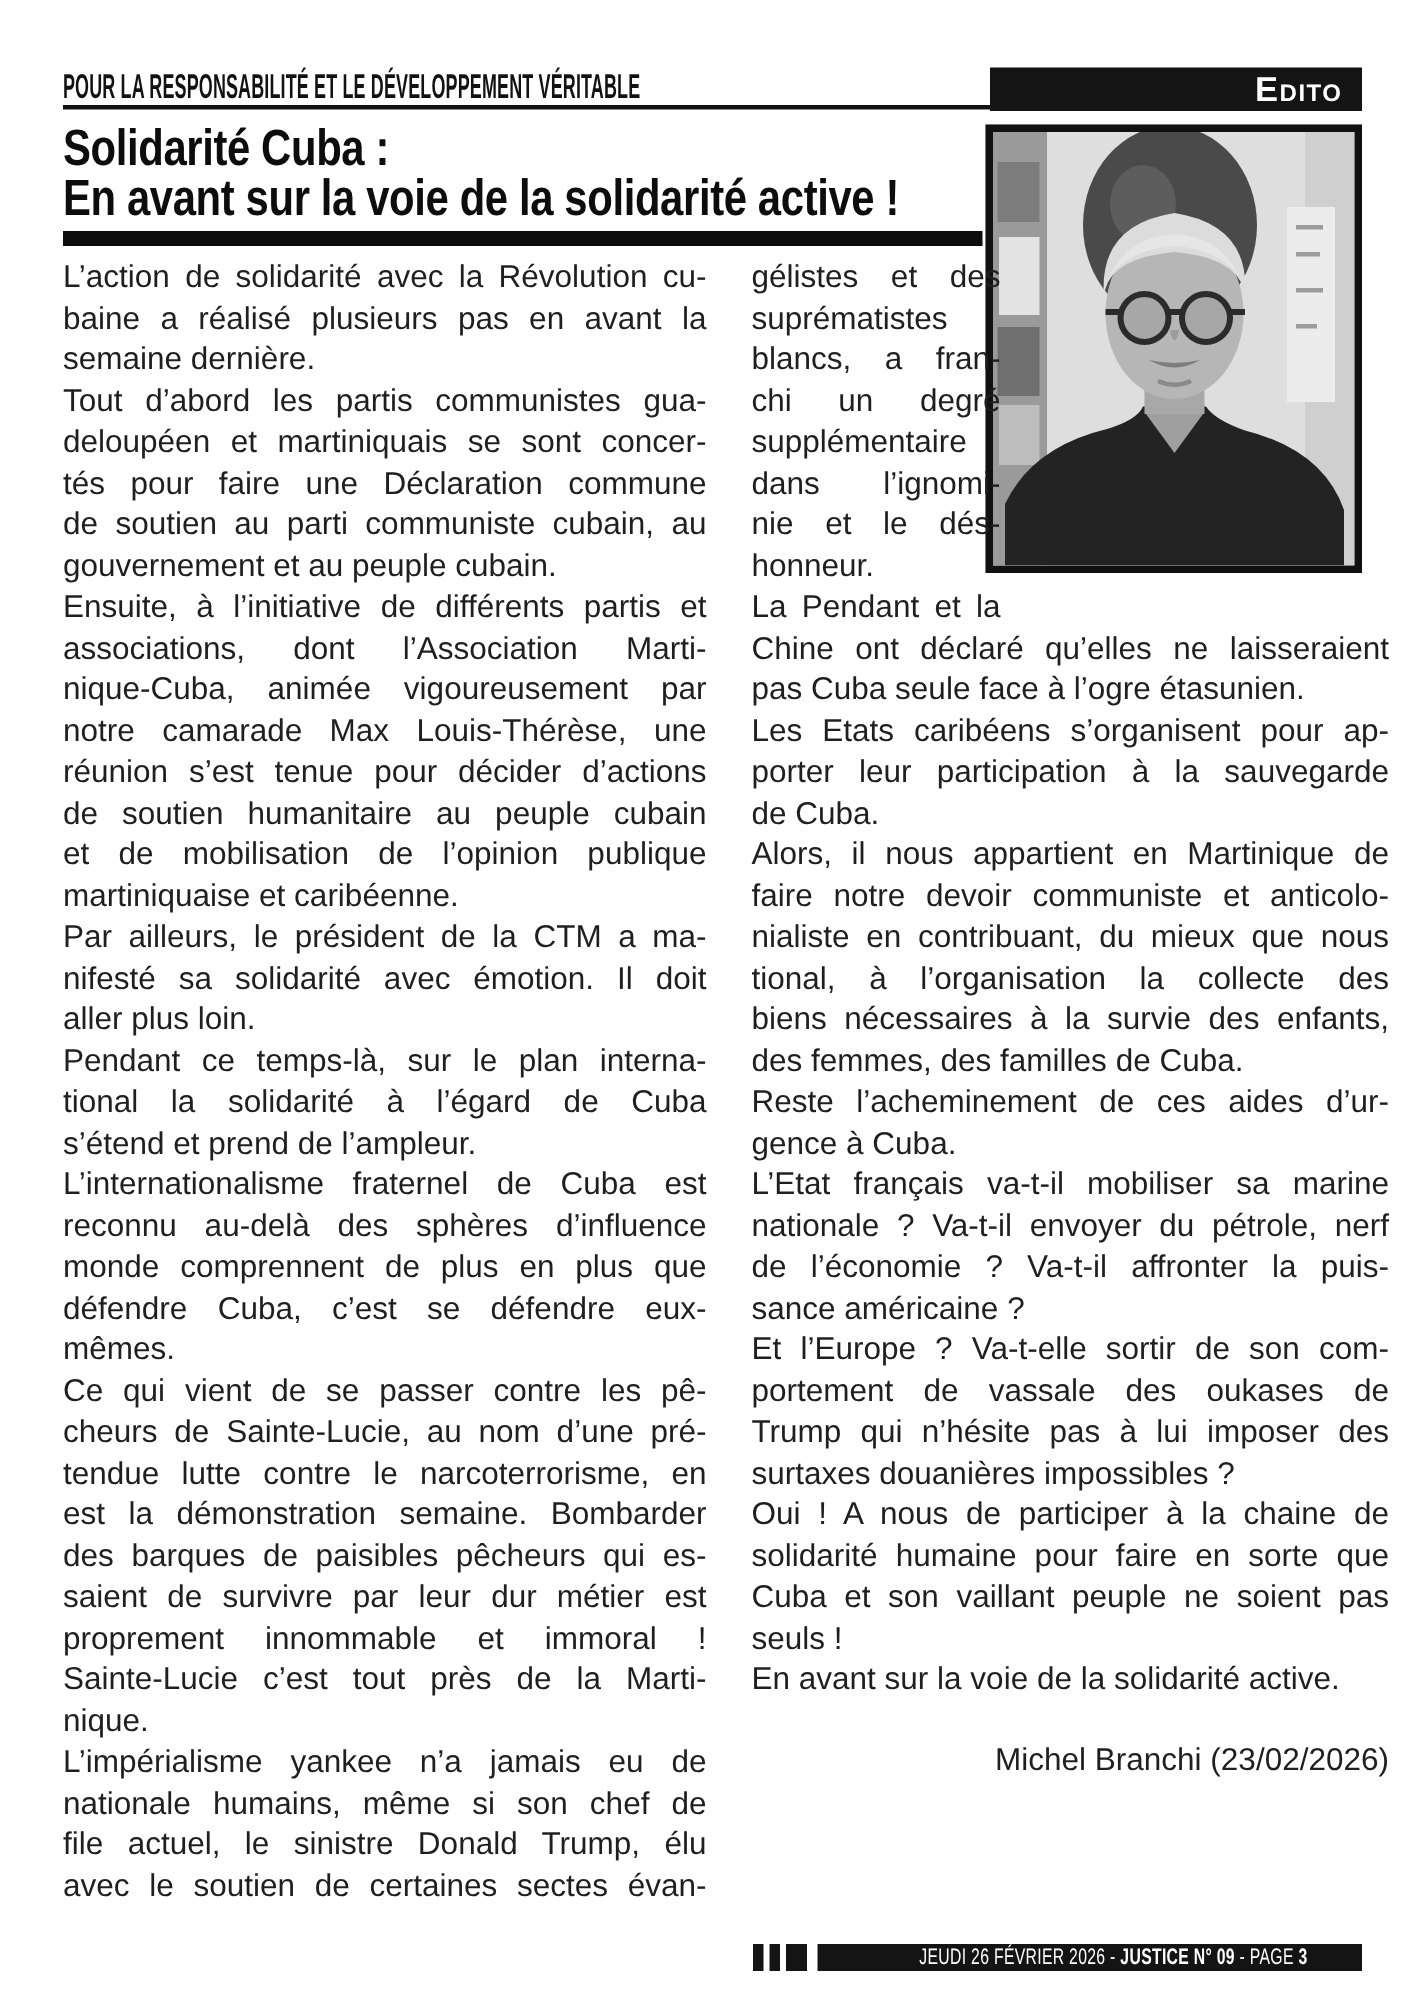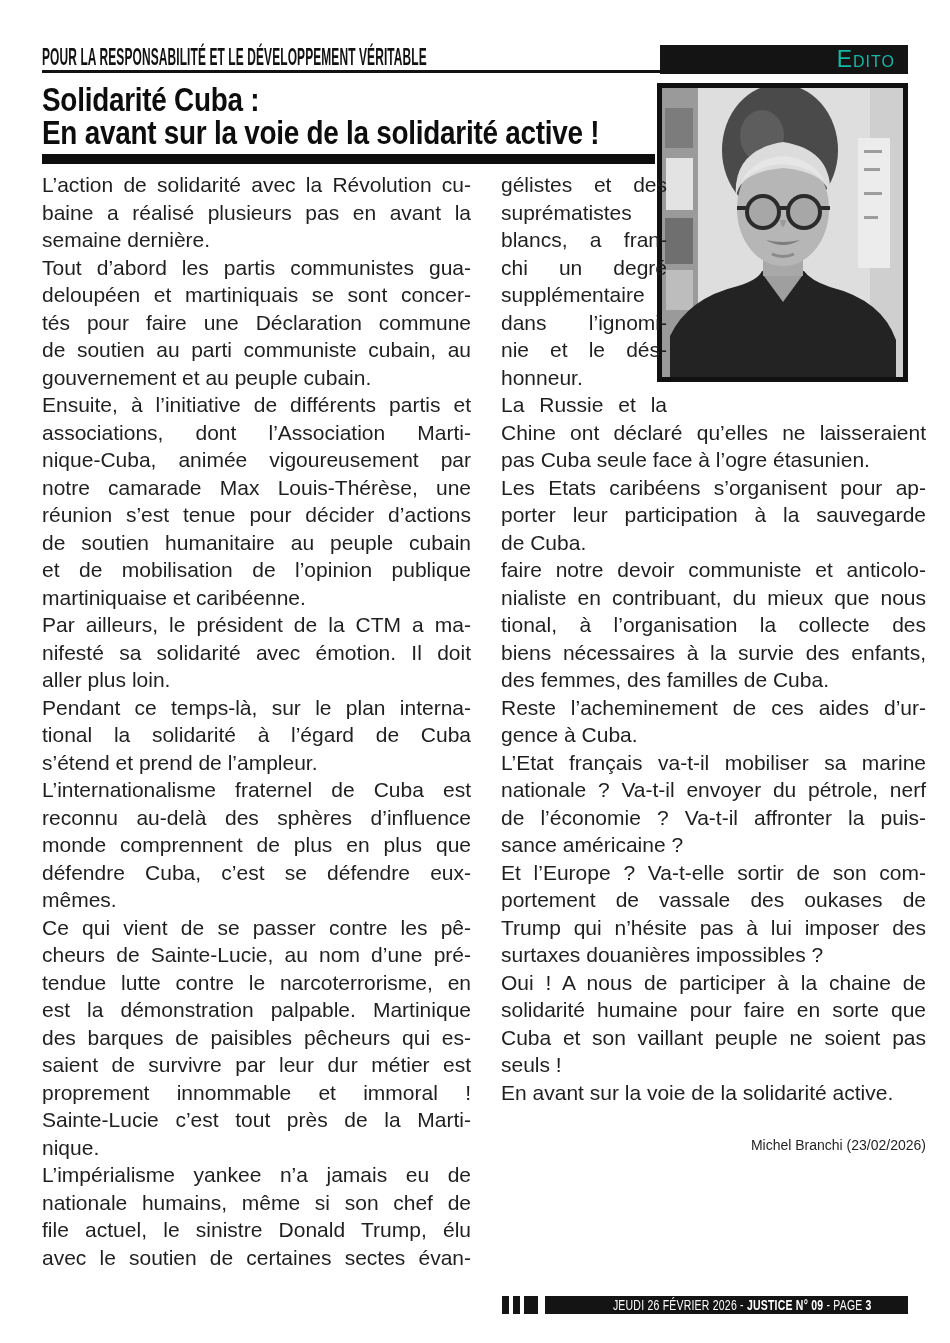--- a/index.html
+++ b/index.html
@@ -25,21 +25,21 @@
     position:absolute; left:42px; top:70px;
     width:620px; height:3px; background:#121212;
   }
   .edito-box {
     position:absolute; left:660px; top:45px;
     width:248px; height:29px; background:#141414;
     display:flex; align-items:center; justify-content:flex-end;
     padding-right:13px;
   }
   .edito-text {
-    color:#14b8a6; font-weight:400; font-size:23px;
+    color:#ffffff; font-weight:700; font-size:23px;
     font-variant:small-caps; letter-spacing:1px; line-height:29px;
   }
 
   
   .headline { position:absolute; left:42px; top:83px; width:615px; }
   .hl-row { height:33px; }
   .hl-line {
     display:inline-block; white-space:nowrap;
     font-size:34px; font-weight:700; letter-spacing:-0.3px;
     color:#0d0d0d; line-height:33px;
@@ -63,21 +63,21 @@
   .col-left  { left:42px;  width:429px; }
   .col-right { left:501px; width:425px; }
   .photo-spacer { float:right; width:259px; height:240px; }
   .line {
     font-size:21px; line-height:27.5px; color:#1f1f1f;
     text-align:justify; text-align-last:justify; -moz-text-align-last:justify;
   }
   .line.para-end { text-align-last:left; -moz-text-align-last:left; }
   .signature {
     margin-top:26px; text-align:right;
-    font-size:14px; line-height:27.5px; color:#1f1f1f;
+    font-size:21px; line-height:27.5px; color:#1f1f1f;
   }
 
   
   .footer-block { position:absolute; top:1296px; height:18px; background:#141414; }
   .fb-1 { left:502px; width:7px; }
   .fb-2 { left:513px; width:7px; }
   .fb-3 { left:524px; width:14px; }
   .footer-bar {
     position:absolute; left:545px; top:1296px;
     width:363px; height:18px; background:#141414;
@@ -175,47 +175,48 @@
       <div class="line">tional la solidarité à l’égard de Cuba</div>
       <div class="line para-end">s’étend et prend de l’ampleur.</div>
       <div class="line">L’internationalisme fraternel de Cuba est</div>
       <div class="line">reconnu au-delà des sphères d’influence</div>
       <div class="line">monde comprennent de plus en plus que</div>
       <div class="line">défendre Cuba, c’est se défendre eux-</div>
       <div class="line para-end">mêmes.</div>
       <div class="line">Ce qui vient de se passer contre les pê-</div>
       <div class="line">cheurs de Sainte-Lucie, au nom d’une pré-</div>
       <div class="line">tendue lutte contre le narcoterrorisme, en</div>
-      <div class="line">est la démonstration palpable. Martinique</div>
+      <div class="line">est la démonstration semaine. Bombarder</div>
       <div class="line">des barques de paisibles pêcheurs qui es-</div>
       <div class="line">saient de survivre par leur dur métier est</div>
       <div class="line">proprement innommable et immoral !</div>
       <div class="line">Sainte-Lucie c’est tout près de la Marti-</div>
       <div class="line para-end">nique.</div>
       <div class="line">L’impérialisme yankee n’a jamais eu de</div>
       <div class="line">nationale humains, même si son chef de</div>
       <div class="line">file actuel, le sinistre Donald Trump, élu</div>
       <div class="line">avec le soutien de certaines sectes évan-</div>
     </div>
   <div class="col col-right" id="col-right">
     <div class="photo-spacer"></div>
     <div class="line">gélistes et des</div>
       <div class="line">suprématistes</div>
       <div class="line">blancs, a fran-</div>
       <div class="line">chi un degré</div>
       <div class="line">supplémentaire</div>
       <div class="line">dans l’ignomi-</div>
       <div class="line">nie et le dés-</div>
       <div class="line para-end">honneur.</div>
-      <div class="line">La Russie et la</div>
+      <div class="line">La Pendant et la</div>
       <div class="line">Chine ont déclaré qu’elles ne laisseraient</div>
       <div class="line para-end">pas Cuba seule face à l’ogre étasunien.</div>
       <div class="line">Les Etats caribéens s’organisent pour ap-</div>
       <div class="line">porter leur participation à la sauvegarde</div>
       <div class="line para-end">de Cuba.</div>
+      <div class="line">Alors, il nous appartient en Martinique de</div>
       <div class="line">faire notre devoir communiste et anticolo-</div>
       <div class="line">nialiste en contribuant, du mieux que nous</div>
       <div class="line">tional, à l’organisation la collecte des</div>
       <div class="line">biens nécessaires à la survie des enfants,</div>
       <div class="line para-end">des femmes, des familles de Cuba.</div>
       <div class="line">Reste l’acheminement de ces aides d’ur-</div>
       <div class="line para-end">gence  à Cuba.</div>
       <div class="line">L’Etat français va-t-il mobiliser sa marine</div>
       <div class="line">nationale ? Va-t-il envoyer du pétrole, nerf</div>
       <div class="line">de l’économie ? Va-t-il affronter la puis-</div>

